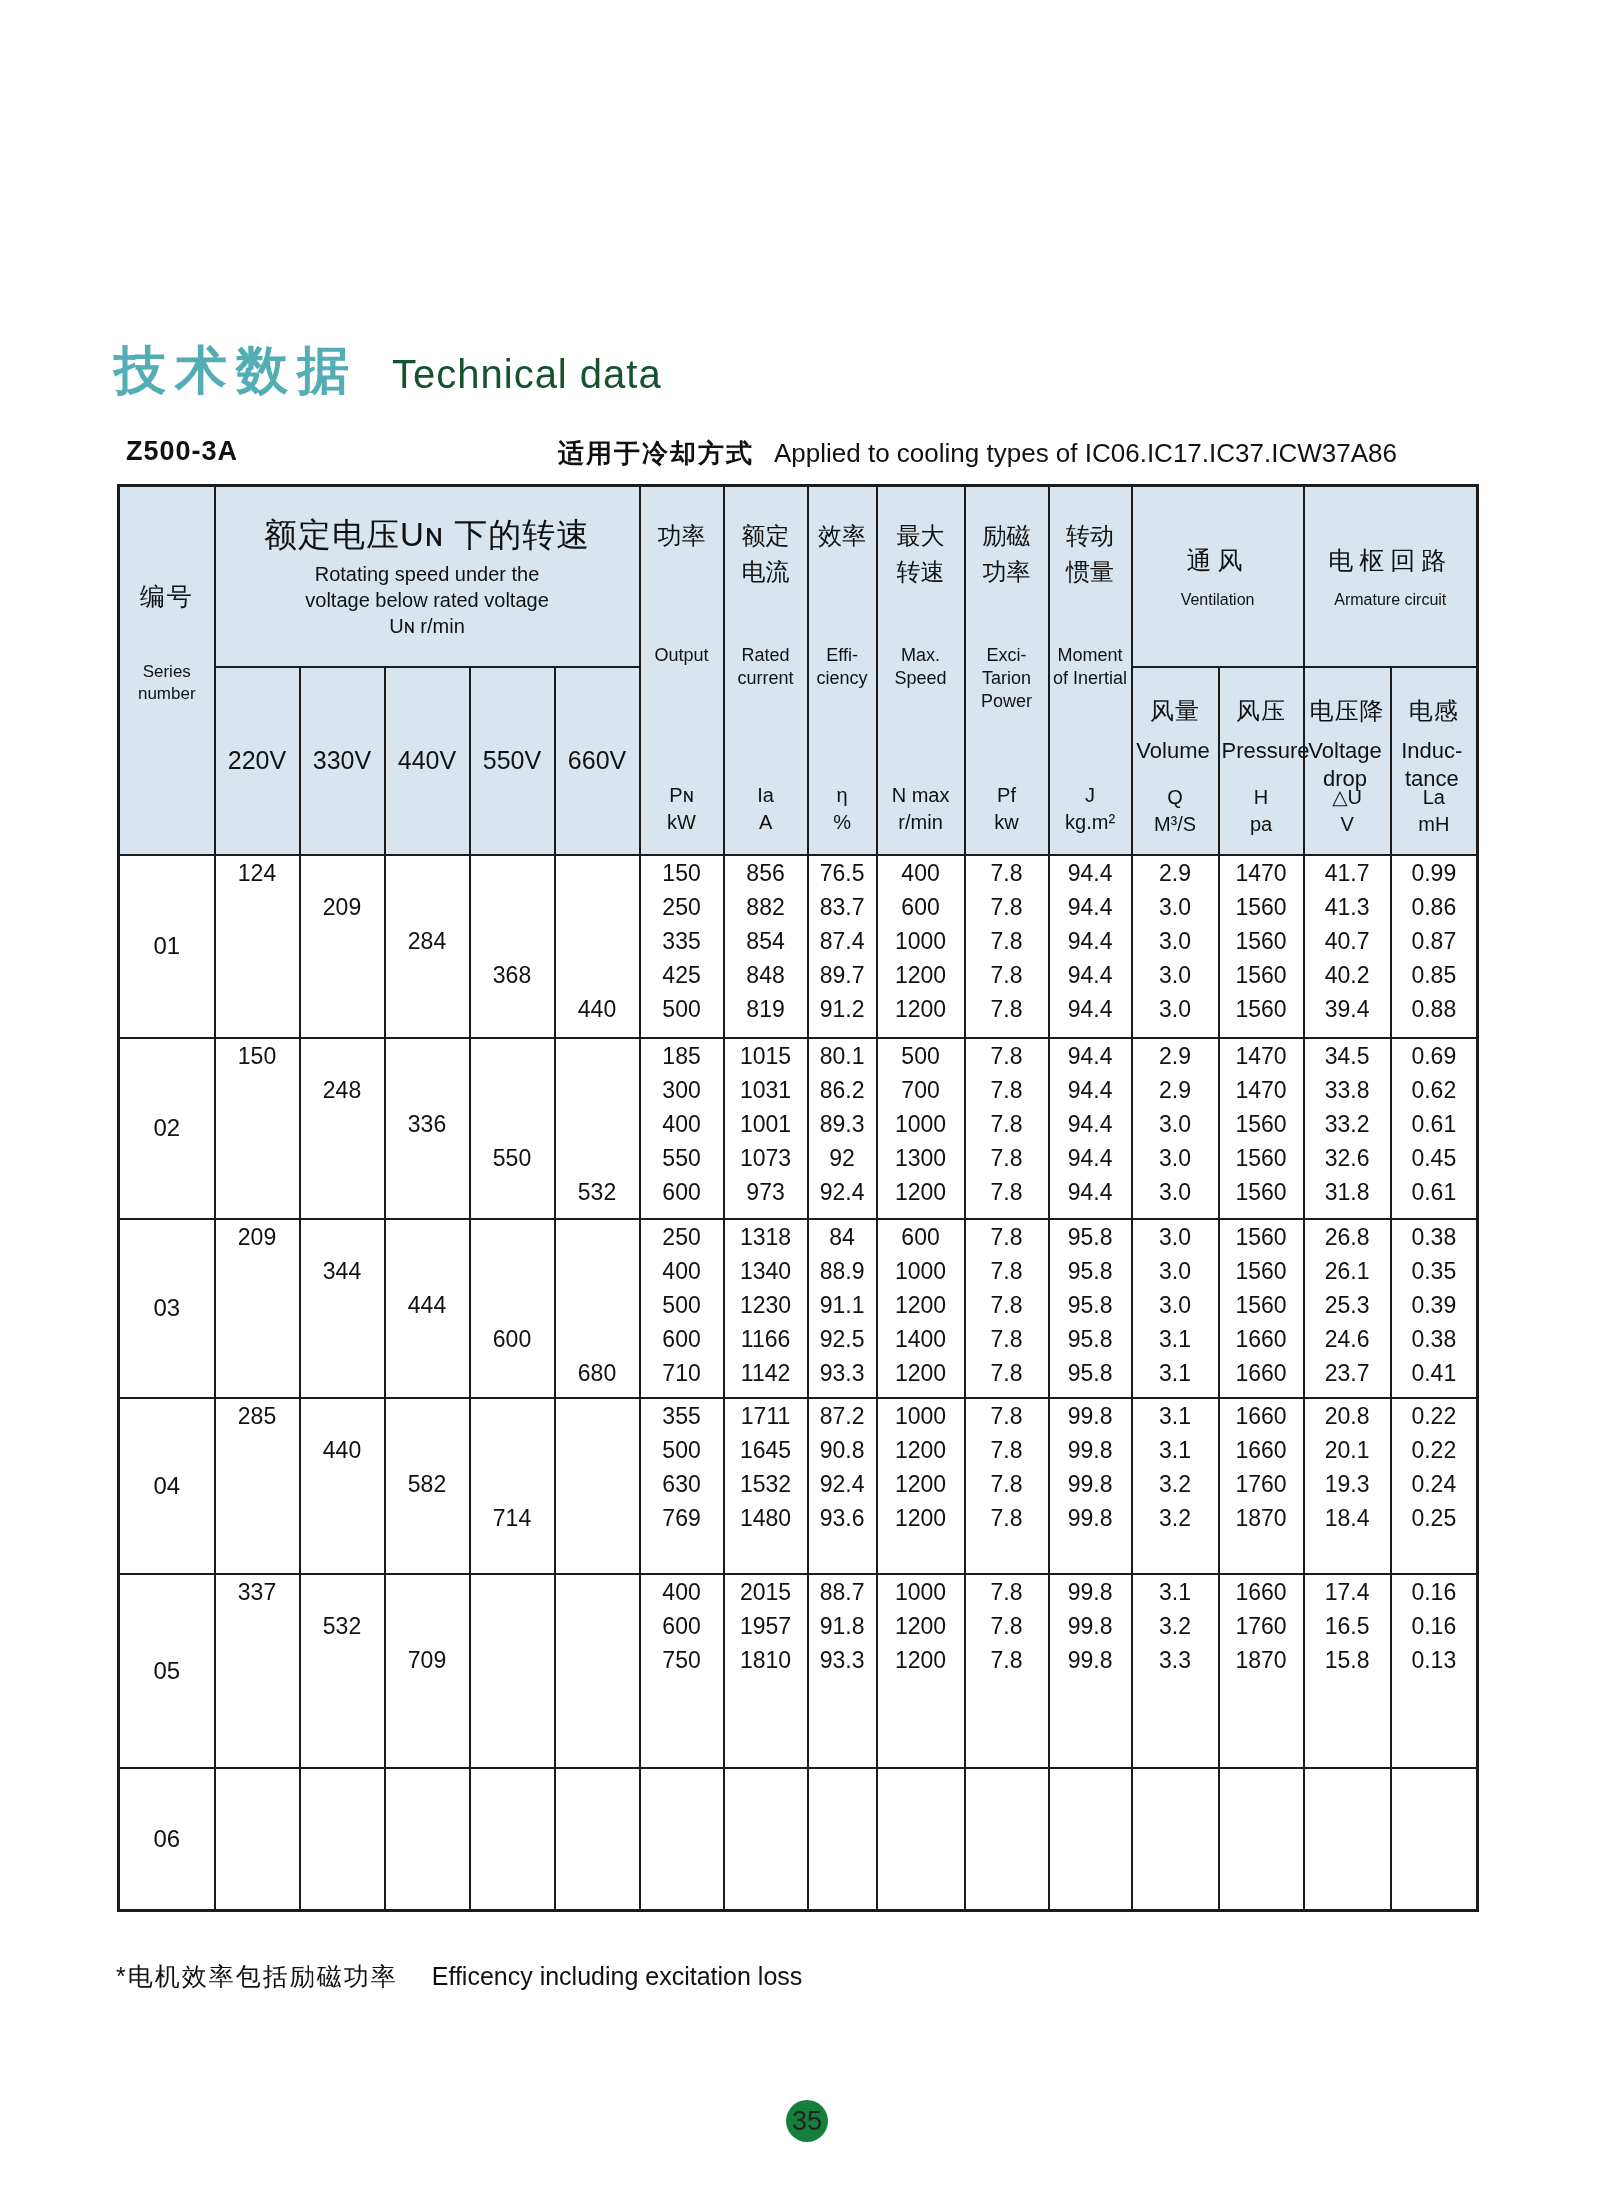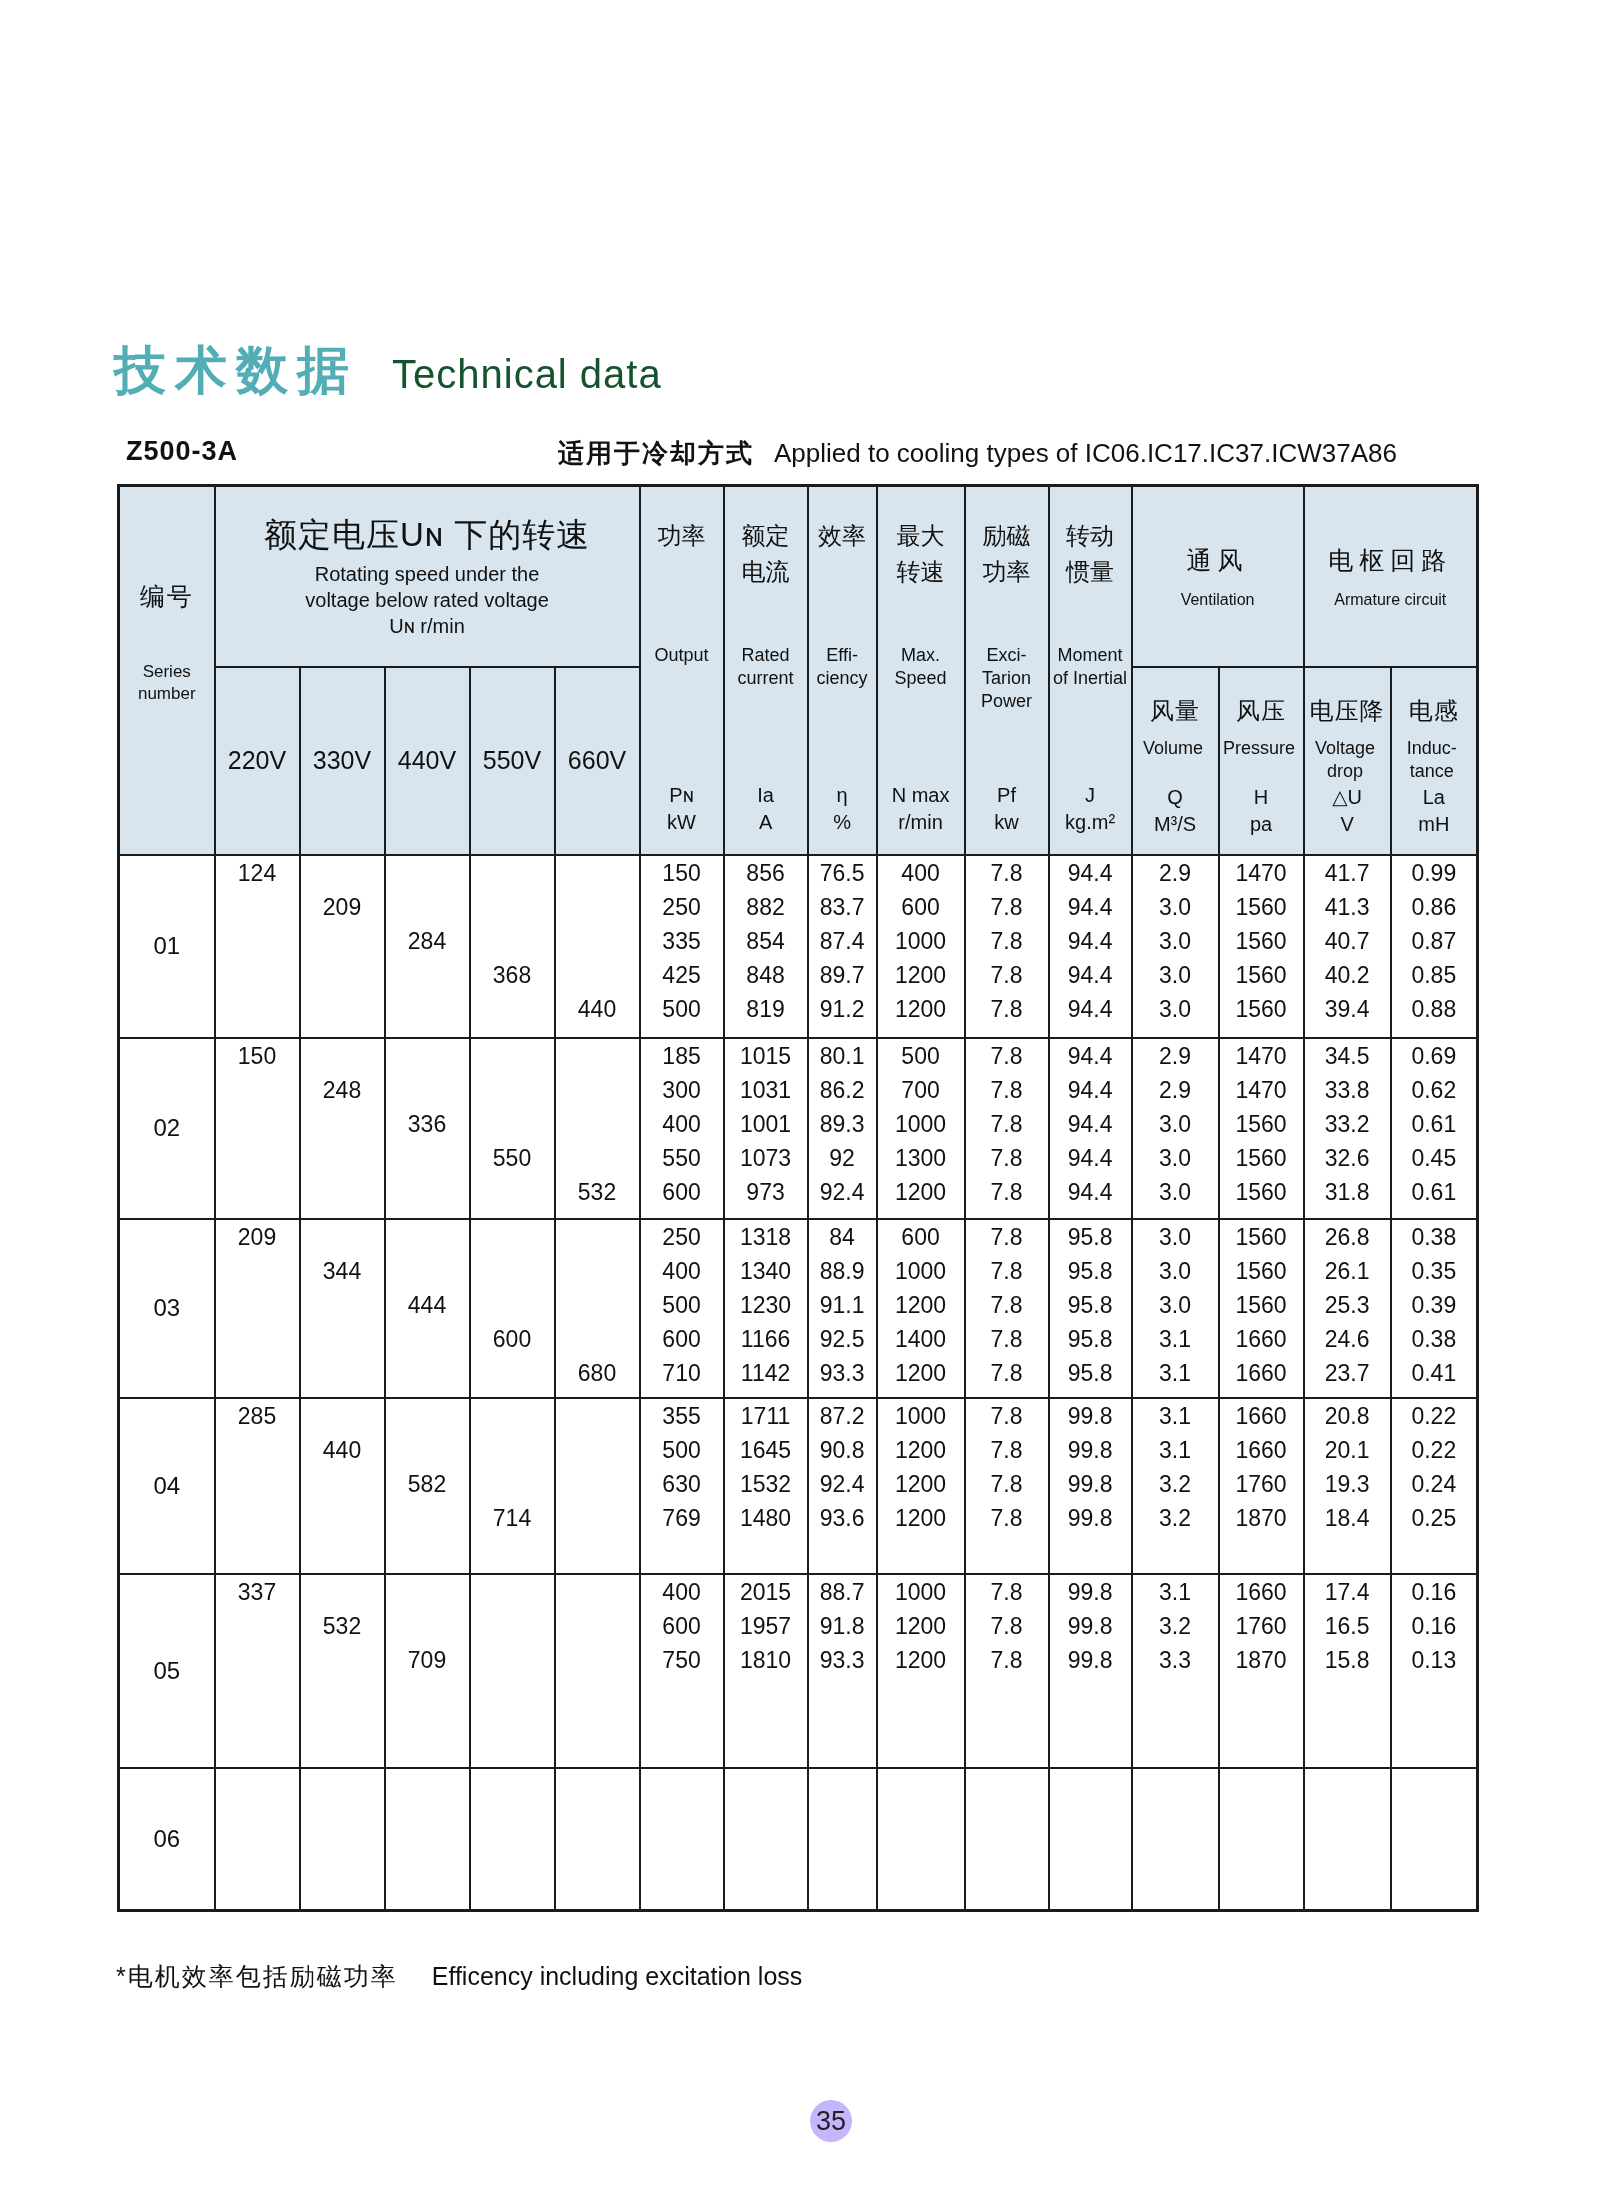--- a/index.html
+++ b/index.html
@@ -48,40 +48,40 @@
   .bighead .zh { font-size:24px; line-height:1.5; white-space:pre-line; }
   .bighead .en { position:absolute; top:156px; left:0; right:0; font-size:18px; line-height:1.28; padding:0 3px; }
   .bighead .sym { position:absolute; bottom:16px; left:0; right:0; font-size:20px; line-height:1.35;margin-top:32px; }
 
   .grouphead { height:176px; display:flex; flex-direction:column; align-items:center; justify-content:center; }
   .grouphead .zh { font-size:25px; letter-spacing:6px; }
   .grouphead .en { font-size:16px; margin-top:14px; }
 
   .subhead { position:relative; height:183px; box-sizing:border-box; padding-top:26px; text-align:center; }
   .subhead .zh { font-size:24px; letter-spacing:1px; }
-  .subhead .en { position:absolute; top:68px; left:0; right:4px; font-size:18px; line-height:1.25; padding:0 2px; }
+  .subhead .en { position:absolute; top:68px; left:0; right:4px; font-size:22px; line-height:1.25; padding:0 2px; }
   .subhead .sym { position:absolute; bottom:14px; left:0; right:0; font-size:20px; line-height:1.35; }
 
   tbody td { vertical-align:top; padding:11px 0 0 0; }
   tbody td.series-cell { vertical-align:middle; text-align:center; font-size:24px; padding:0; }
   .ln { height:34px; line-height:34px; font-size:23px; text-align:center; }
   tbody tr:nth-child(1) { height:183px; }
   tbody tr:nth-child(2) { height:181px; }
   tbody tr:nth-child(3) { height:179px; }
   tbody tr:nth-child(4) { height:176px; }
   tbody tr:nth-child(5) { height:194px; }
   tbody tr:nth-child(6) { height:143px; }
 
   
   .footnote { position:absolute; left:116px; top:1960px; display:flex; align-items:baseline; }
   .footnote .zh { font-size:25px; letter-spacing:2px; }
   .footnote .en { font-size:25px; margin-left:34px; }
   .page-number {
-    position:absolute; left:810px; top:2100px; width:42px; height:42px; border-radius:50%;
-    background:#c4b5fd; display:flex; align-items:center; justify-content:center;
+    position:absolute; left:786px; top:2100px; width:42px; height:42px; border-radius:50%;
+    background:#15803d; display:flex; align-items:center; justify-content:center;
     font-size:27px; color:#222;
   }
 </style>
 </head>
 <body>
 
 <div class="page">
 
   <div class="title-block">
     <span class="title-zh" style="color:#52adb4">技术数据</span>

